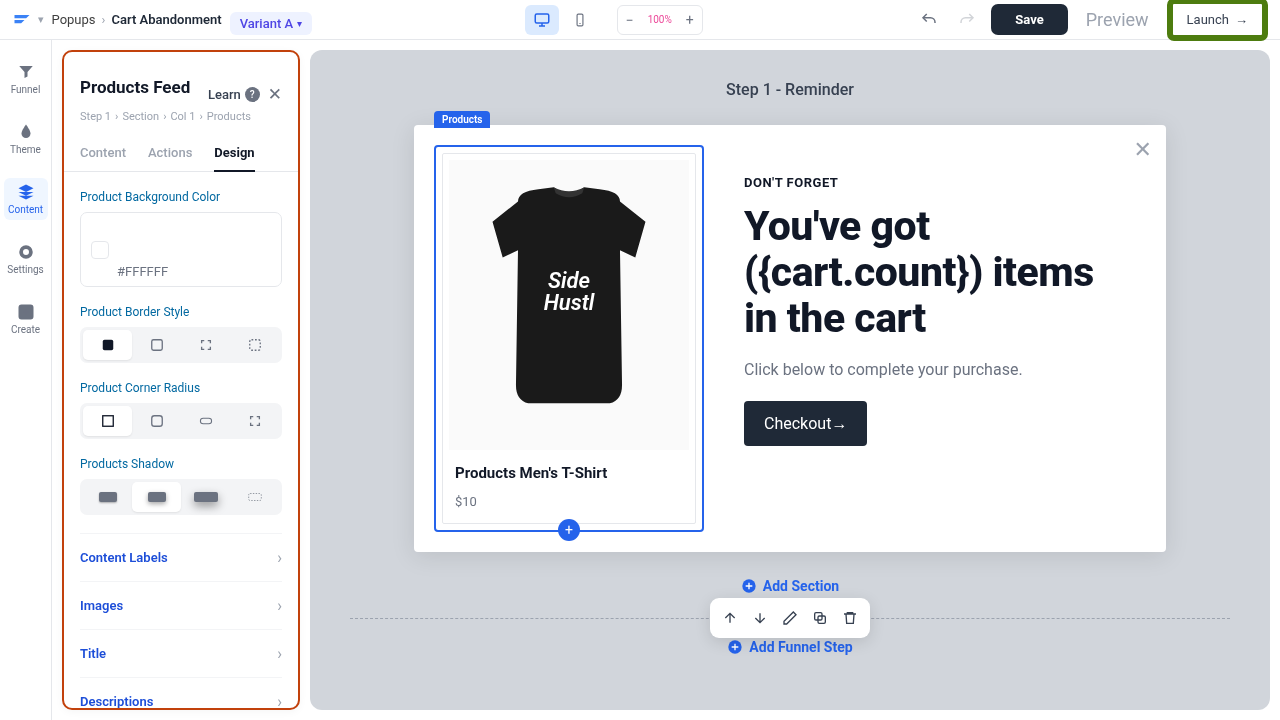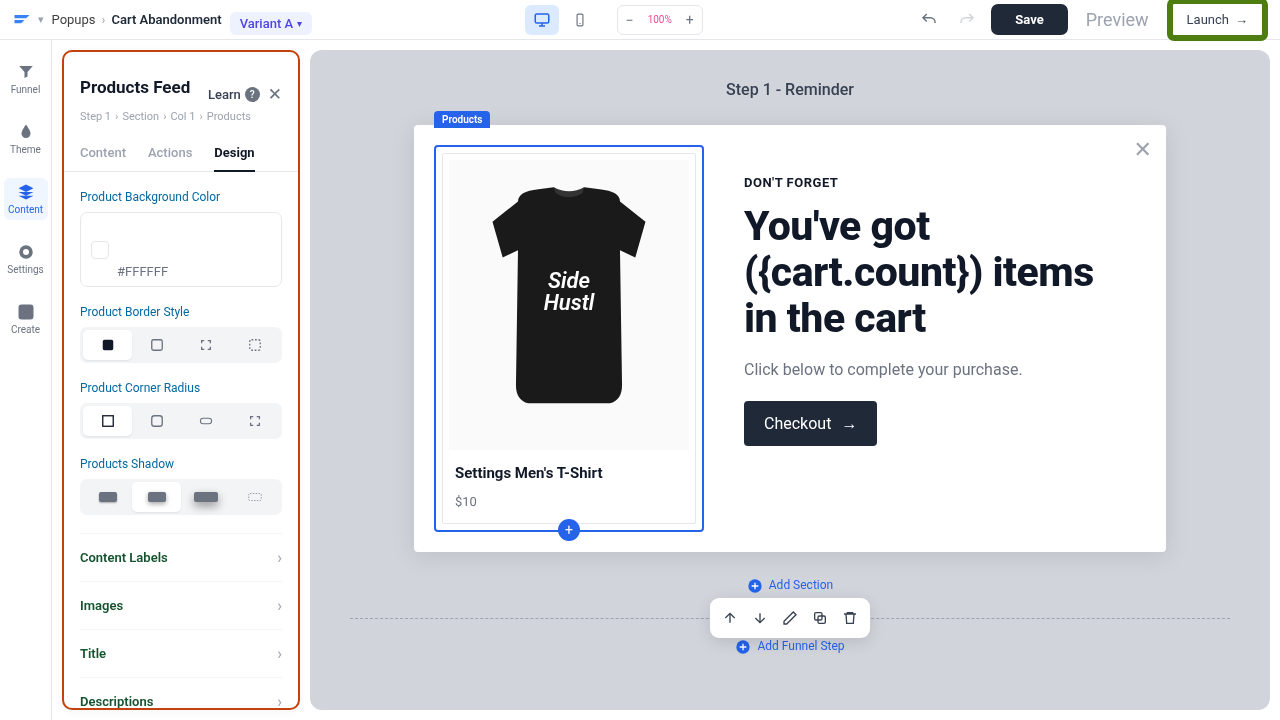--- a/index.html
+++ b/index.html
@@ -44,44 +44,44 @@
 .sp-body { padding: 18px 16px; overflow-y: auto; flex: 1; }
 .ctrl-label { font-size: 12px; color: #0369a1; margin-bottom: 8px; }
 .color-input { display: flex; align-items: center; gap: 8px; border: 1px solid #e5e7eb; border-radius: 7px; padding: 7px 10px; margin-bottom: 18px; cursor: pointer; }
 .color-swatch { width: 18px; height: 18px; border: 1px solid #e5e7eb; border-radius: 4px; background: #fff; }
 .color-hex { font-size: 13px; color: #6b7280; margin-top: 44px; }
 .opt-row { display: flex; gap: 0; background: #f3f4f6; border-radius: 7px; padding: 3px; margin-bottom: 18px; }
 .opt { flex: 1; height: 30px; display: flex; align-items: center; justify-content: center; border-radius: 5px; cursor: pointer; color: #6b7280; }
 .opt.active { background: #fff; box-shadow: 0 1px 2px rgba(0,0,0,0.08); color: #111827; }
 .opt svg { width: 14px; height: 14px; }
 .acc-item { display: flex; align-items: center; justify-content: space-between; padding: 14px 0; border-top: 1px solid #f3f4f6; cursor: pointer; }
-.acc-label { font-size: 13px; font-weight: 600; color: #14532d; }
+.acc-label { font-size: 13px; font-weight: 600; color: #1d4ed8; }
 .chev { color: #9ca3af; }
 .canvas { flex: 1; background: #d1d5db; border-radius: 12px; margin: 10px; position: relative; padding: 30px 0 0 0; overflow: hidden; }
 .step-label { text-align: center; font-size: 16px; color: #374151; margin-bottom: 26px; font-weight: 500; }
 .popup { background: #fff; width: 752px; margin: 0 auto; display: flex; position: relative; border-radius: 4px; box-shadow: 0 4px 24px rgba(0,0,0,0.1); }
 .popup-close { position: absolute; top: 12px; right: 14px; font-size: 22px; color: #9ca3af; cursor: pointer; }
 .prod-col { width: 310px; padding: 20px; position: relative; }
 .prod-label { position: absolute; top: -14px; left: 20px; background: #2563eb; color: #fff; font-size: 10px; padding: 3px 8px; border-radius: 4px 4px 0 0; font-weight: 600; }
 .prod-card { border: 2px solid #2563eb; border-radius: 4px; padding: 6px; position: relative; }
 .prod-inner { border: 1px solid #e5e7eb; border-radius: 2px; padding: 6px 6px 14px 6px; }
 .prod-img { width: 100%; height: 290px; background: #fafafa; display: flex; align-items: center; justify-content: center; position: relative; }
 .shirt-wrap { width: 85%; position: relative; }
 .prod-name { font-size: 15px; font-weight: 700; color: #111827; margin-top: 14px; padding: 0 6px; }
 .prod-price { font-size: 13px; color: #6b7280; margin-top: 12px; padding: 0 6px; }
 .add-handle { position: absolute; bottom: -11px; left: 50%; transform: translateX(-50%); width: 22px; height: 22px; background: #2563eb; border-radius: 50%; color: #fff; display: flex; align-items: center; justify-content: center; font-size: 14px; }
 .text-col { flex: 1; padding: 50px 30px 30px 20px; }
 .eyebrow { font-size: 13px; font-weight: 700; letter-spacing: 0.5px; color: #111827; margin-bottom: 14px; }
 .headline { font-size: 41px; font-weight: 800; line-height: 1.12; color: #111827; margin-bottom: 18px; letter-spacing: -0.5px; }
 .subtext { font-size: 16px; color: #6b7280; margin-bottom: 22px; }
-.checkout-btn { background: #1f2937; color: #fff; border: none; padding: 13px 20px; font-size: 16px; border-radius: 4px; cursor: pointer; display: inline-flex; align-items: center; gap: 10px; }
+.checkout-btn { background: #1f2937; color: #fff; border: none; padding: 13px 20px; font-size: 16px; border-radius: 4px; cursor: pointer; display: inline-flex; align-items: center; }
 .floating-toolbar { position: absolute; left: 50%; transform: translateX(-50%); top: 548px; background: #fff; border-radius: 9px; box-shadow: 0 4px 16px rgba(0,0,0,0.12); display: flex; padding: 6px; gap: 2px; }
 .ft-btn { width: 28px; height: 28px; display: flex; align-items: center; justify-content: center; cursor: pointer; color: #374151; border-radius: 5px; }
 .add-section-row { text-align: center; margin-top: 26px; }
-.add-link { color: #2563eb; font-size: 12px; cursor: pointer; display: inline-flex; align-items: flex-start; gap: 6px; font-weight: 400; }
+.add-link { color: #2563eb; font-size: 14px; cursor: pointer; display: inline-flex; align-items: flex-end; gap: 6px; font-weight: 700; }
 .add-link svg { fill: #2563eb; }
 .dashed-sep { border-top: 1px dashed #9ca3af; margin: 20px 40px; }
 </style>
 </head>
 <body>
 
 <div class="topbar">
   <div class="logo-wrap">
     <svg class="logo-svg" viewBox="0 0 24 24">
         <path d="M3 6 L21 6 L17 10 L3 10 Z M3 12 L15 12 L11 16 L3 16 Z"></path>
@@ -314,21 +314,21 @@
               <svg viewBox="0 0 200 240">
                 <path d="M 50 20 Q 50 10 70 8 L 85 6 Q 100 18 115 6 L 130 8 Q 150 10 150 20 L 175 40 L 165 75 L 150 68 L 152 200 Q 152 215 140 218 L 60 218 Q 48 215 48 200 L 50 68 L 35 75 L 25 40 Z" fill="#1a1a1a"></path>
                 <path d="M 85 6 Q 100 14 115 6 L 113 12 Q 100 20 87 12 Z" fill="#333"></path>
               </svg>
               <div style="position:absolute;top:36%;left:0;right:0;text-align:center;color:#fff;font-family:cursive;font-style:italic;font-size:22px;line-height:1;font-weight:600;">
                 <div>Side</div>
                     <div>Hustl</div>
               </div>
             </div>
           </div>
-          <div class="prod-name">Settings Men's T-Shirt</div>
+          <div class="prod-name">Products Men's T-Shirt</div>
           <div class="prod-price">$10</div>
           </div>
           <div class="add-handle">+</div>
         </div>
       </div>
       <div class="text-col">
         <div class="eyebrow">DON'T FORGET</div>
         <div class="headline">You've got ({cart.count}) items in the cart</div>
         <div class="subtext">Click below to complete your purchase.</div>
         <button class="checkout-btn">

